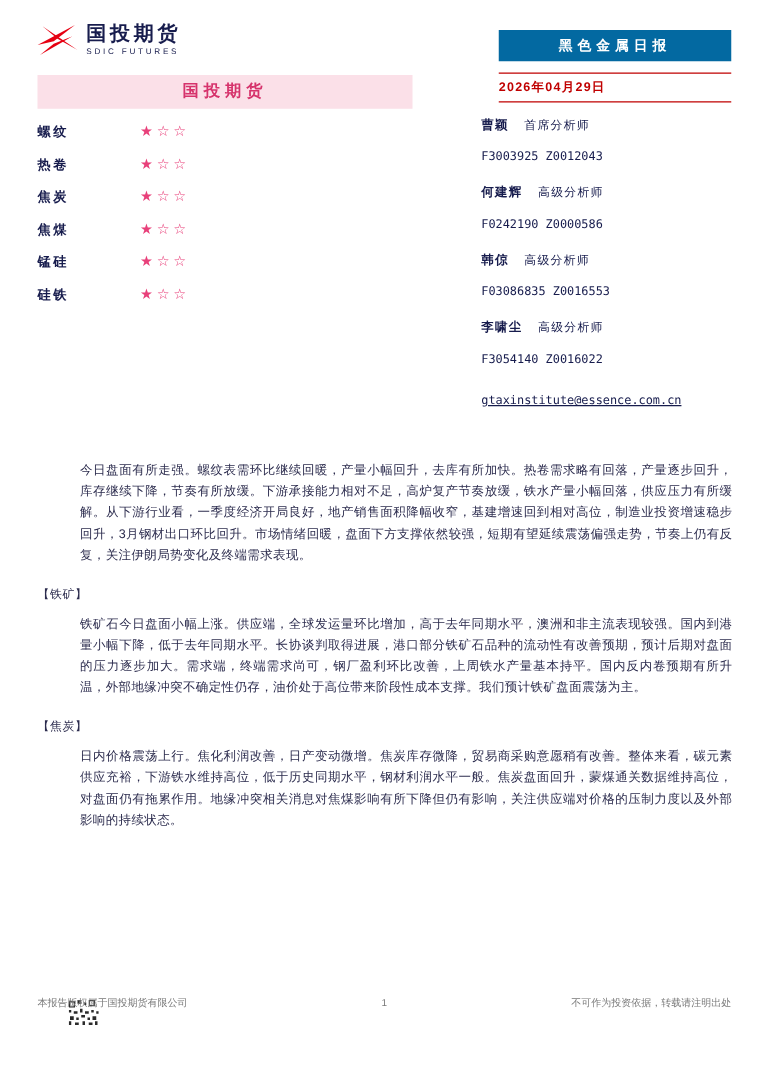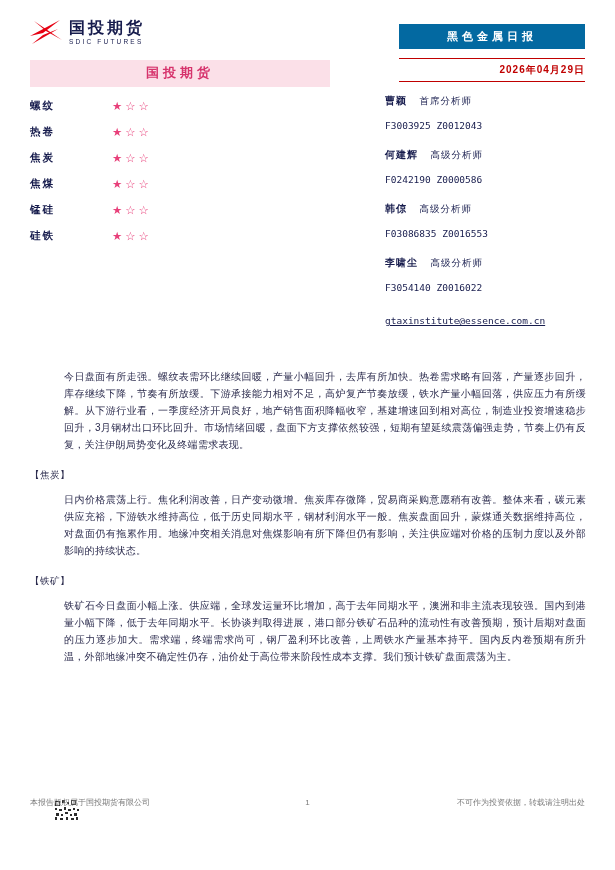--- a/index.html
+++ b/index.html
@@ -11,21 +11,21 @@
   .logo { position:absolute; top:18px; left:30px; display:flex; align-items:center; gap:7px; }
   .logo-icon { display:block; width:32px; height:28px; }
   .logo-cn { color:#171c4d; font-size:16px; font-weight:bold; letter-spacing:3px; line-height:18px; }
   .logo-en { color:#171c4d; font-size:6.5px; letter-spacing:2.2px; margin-top:1px; }
 
   
   .title-block { position:absolute; top:24px; right:30px; width:186px; }
   .title-box { background:#0369a1; color:#ffffff; text-align:center; font-size:11px; font-weight:bold;
                letter-spacing:4px; padding:5px 0; }
   .date-box { margin-top:9px; border-top:1.5px solid #c00000; border-bottom:1.5px solid #c00000;
-              color:#c00000; font-weight:bold; font-size:10px; text-align:right; padding:4px 0; letter-spacing:1px; }
+              color:#c00000; font-weight:bold; font-size:10px; text-align:left; padding:4px 0; letter-spacing:1px; }
 
   
   .ratings { position:absolute; top:60px; left:30px; width:300px; }
   .ratings-title { background:#fbe0e8; color:#d6336c; text-align:center; font-weight:bold;
                    font-size:13px; letter-spacing:4px; padding:4px 0 5px; }
   .rating-row { display:flex; align-items:center; margin-top:12px; height:14px; }
   .rating-name { width:82px; color:#171c4d; font-weight:bold; font-size:10.5px; letter-spacing:2px; }
   .rating-stars { color:#e8407a; font-size:11.5px; letter-spacing:3px; line-height:12px; }
 
   
@@ -131,26 +131,26 @@
 
     <div class="contact-gap"></div>
     <div class="a-line a-email">gtaxinstitute@essence.com.cn</div>
   </div>
 
   <div class="sections">
     <div class="section">
       <div class="section-body">今日盘面有所走强。螺纹表需环比继续回暖，产量小幅回升，去库有所加快。热卷需求略有回落，产量逐步回升，库存继续下降，节奏有所放缓。下游承接能力相对不足，高炉复产节奏放缓，铁水产量小幅回落，供应压力有所缓解。从下游行业看，一季度经济开局良好，地产销售面积降幅收窄，基建增速回到相对高位，制造业投资增速稳步回升，3月钢材出口环比回升。市场情绪回暖，盘面下方支撑依然较强，短期有望延续震荡偏强走势，节奏上仍有反复，关注伊朗局势变化及终端需求表现。</div>
     </div>
     <div class="section">
+      <div class="section-heading">【铁矿】</div>
+      <div class="section-body">铁矿石今日盘面小幅上涨。供应端，全球发运量环比增加，高于去年同期水平，澳洲和非主流表现较强。国内到港量小幅下降，低于去年同期水平。长协谈判取得进展，港口部分铁矿石品种的流动性有改善预期，预计后期对盘面的压力逐步加大。需求端，终端需求尚可，钢厂盈利环比改善，上周铁水产量基本持平。国内反内卷预期有所升温，外部地缘冲突不确定性仍存，油价处于高位带来阶段性成本支撑。我们预计铁矿盘面震荡为主。</div>
+    </div>
+    <div class="section">
       <div class="section-heading">【焦炭】</div>
       <div class="section-body">日内价格震荡上行。焦化利润改善，日产变动微增。焦炭库存微降，贸易商采购意愿稍有改善。整体来看，碳元素供应充裕，下游铁水维持高位，低于历史同期水平，钢材利润水平一般。焦炭盘面回升，蒙煤通关数据维持高位，对盘面仍有拖累作用。地缘冲突相关消息对焦煤影响有所下降但仍有影响，关注供应端对价格的压制力度以及外部影响的持续状态。</div>
-    </div>
-    <div class="section">
-      <div class="section-heading">【铁矿】</div>
-      <div class="section-body">铁矿石今日盘面小幅上涨。供应端，全球发运量环比增加，高于去年同期水平，澳洲和非主流表现较强。国内到港量小幅下降，低于去年同期水平。长协谈判取得进展，港口部分铁矿石品种的流动性有改善预期，预计后期对盘面的压力逐步加大。需求端，终端需求尚可，钢厂盈利环比改善，上周铁水产量基本持平。国内反内卷预期有所升温，外部地缘冲突不确定性仍存，油价处于高位带来阶段性成本支撑。我们预计铁矿盘面震荡为主。</div>
     </div>
   </div>
 
   <span class="qr">
     <svg width="24" height="20" viewBox="0 0 24 20">
       <g fill="#2b2b2b">
         <rect x="0" y="1" width="5" height="5"></rect>
         <rect x="1" y="2" width="3" height="3" fill="#ffffff"></rect>
         <rect x="7" y="0" width="3" height="3"></rect>
         <rect x="12" y="2" width="2" height="2"></rect>

